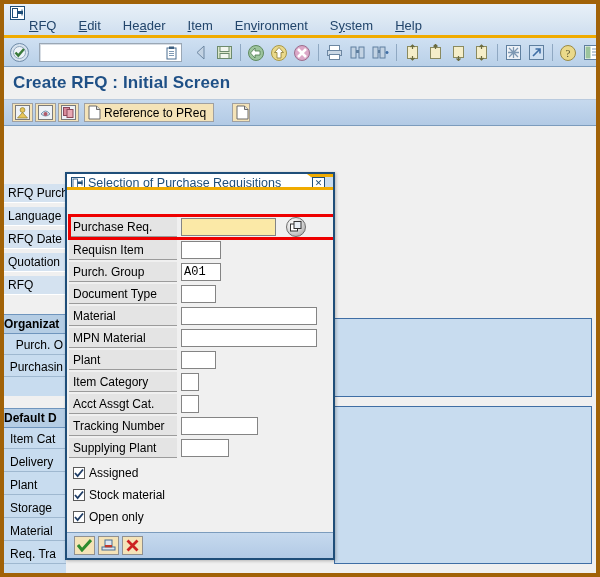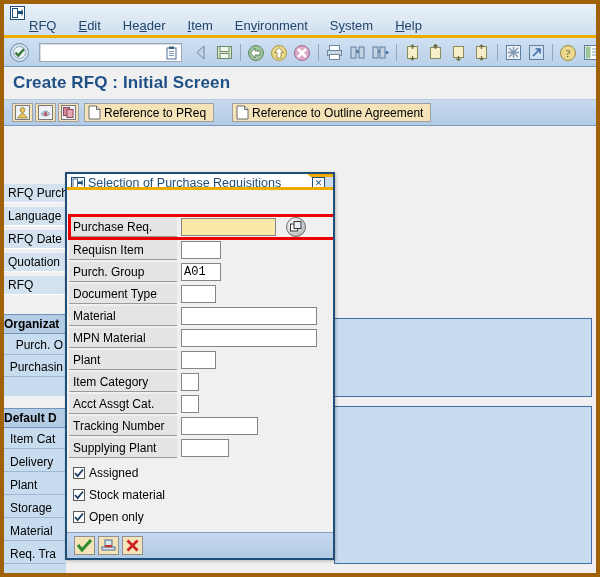--- a/index.html
+++ b/index.html
@@ -546,21 +546,20 @@
       </span>
       <span class="lbl">Reference to PReq</span>
     </div>
     <div class="app-btn" style="left:228px;">
       <span style="padding-left:3px;display:flex;align-items:center;">
         <svg width="13" height="15" viewBox="0 0 13 15">
           <path d="M1 1 H8.5 L12 4.5 V14 H1 Z" fill="#ffffff" stroke="#6a6a6a"></path>
           <path d="M8.5 1 V4.5 H12" fill="#dddddd" stroke="#6a6a6a"></path>
         </svg>
       </span>
-      <span class="lbl">Reference to Outline Agreement</span>
     </div>
   </div>
 
   <div class="bg-area">
 
     <div class="bg-label" style="left:0; top:58px; width:62px;">RFQ Purch</div>
     <div class="bg-label" style="left:0; top:81px; width:62px;">Language</div>
     <div class="bg-label" style="left:0; top:104px; width:62px;">RFQ Date</div>
     <div class="bg-label" style="left:0; top:127px; width:62px;">Quotation</div>
     <div class="bg-label" style="left:0; top:150px; width:62px;">RFQ</div>

